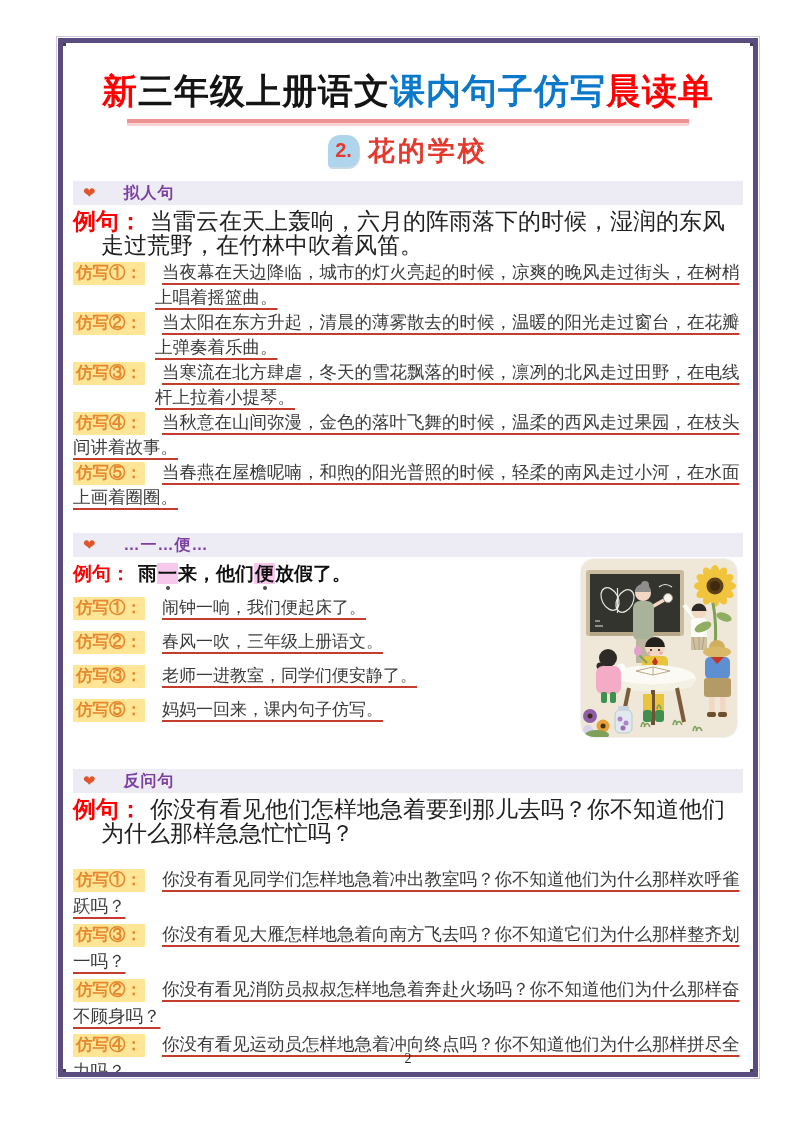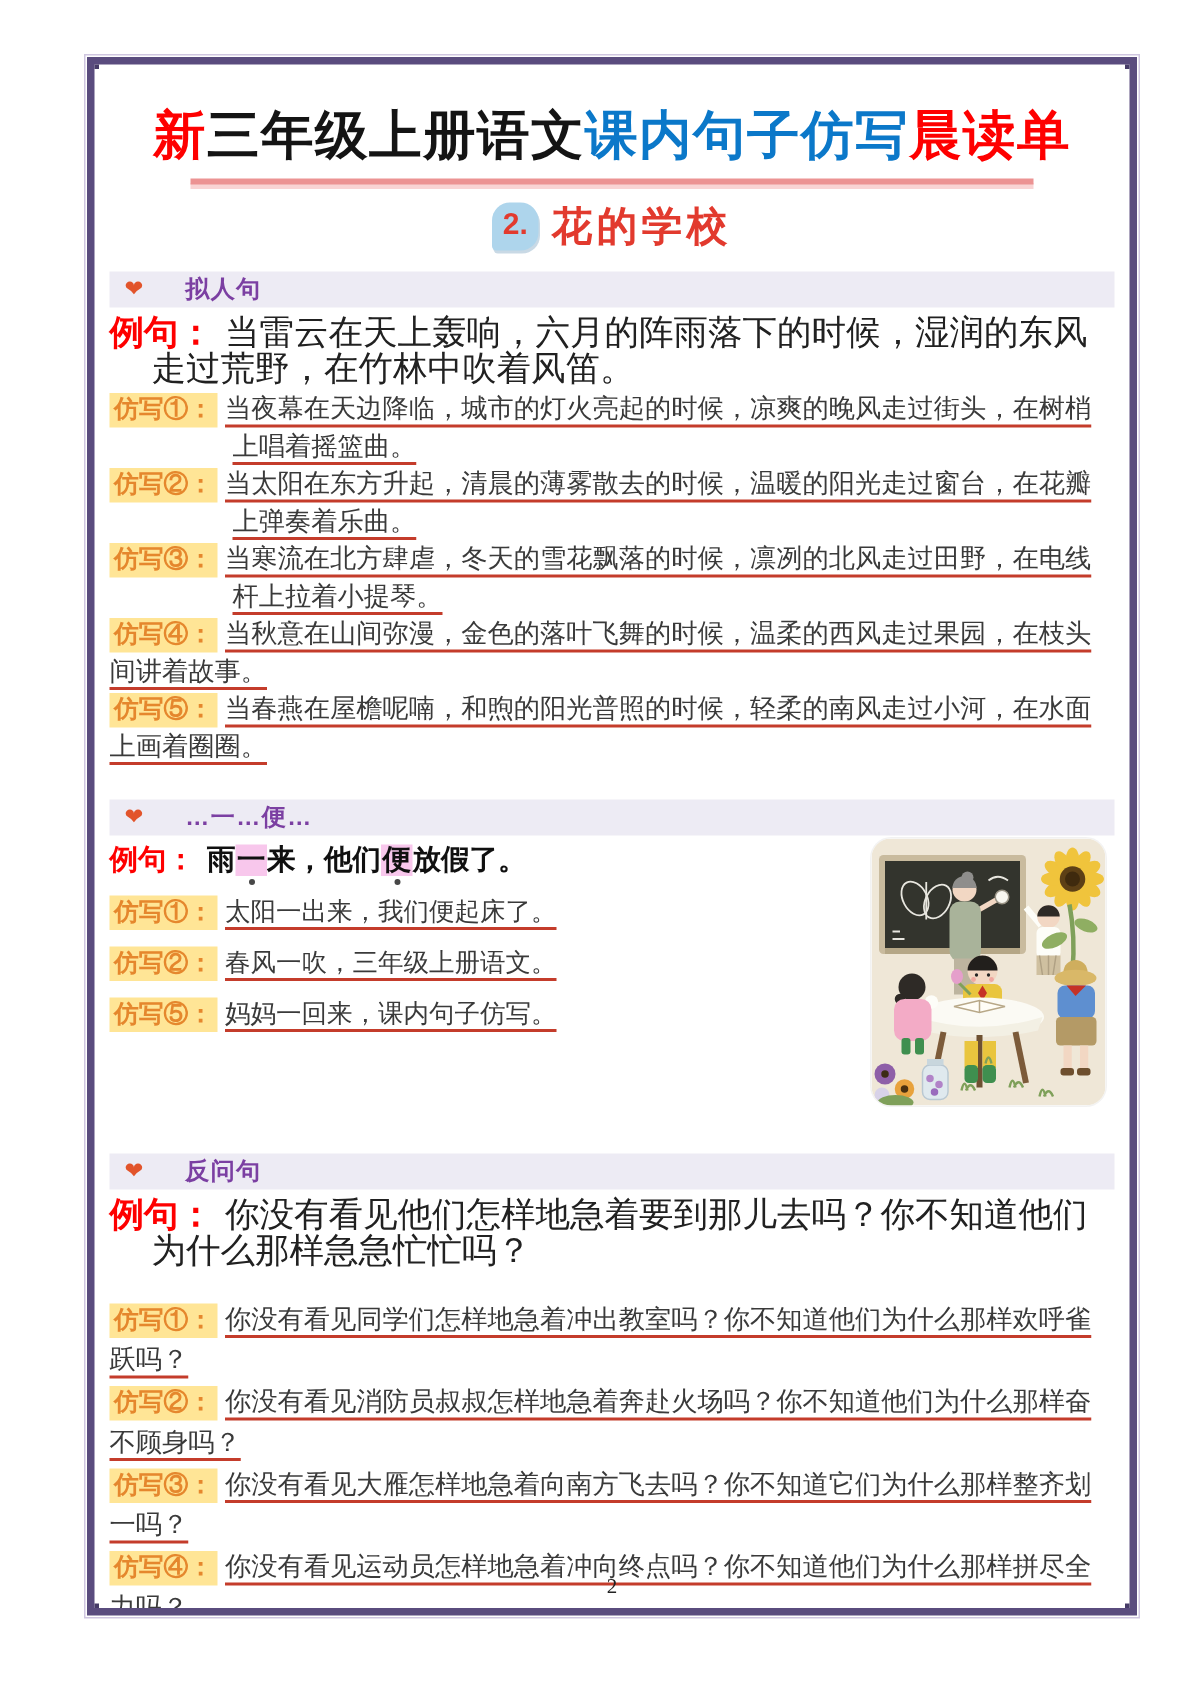--- a/index.html
+++ b/index.html
@@ -30,21 +30,21 @@
   .sec-title{color:#7b3fa2;font-weight:bold;font-size:16px;letter-spacing:1px;
              font-family:"Liberation Sans",sans-serif;}
 
   .ex{font-size:23px;line-height:24px;color:#212121;margin:3px 0 2px;
       padding-left:28px;text-indent:-28px;}
   .ex-label{color:#fe0000;font-weight:bold;margin-right:8px;}
 
   .fx{font-size:17.5px;line-height:24px;margin:1px 0;color:#3a3a3a;}
   .fx.hang{padding-left:82px;text-indent:-82px;}
   .fx-label{background:#ffe596;color:#e5872d;font-weight:bold;font-size:16.5px;
-            padding:1px 3px 3px;margin-right:5px;}
+            padding:1px 3px 3px;margin-right:17px;}
   .ans{text-decoration:underline;text-decoration-color:#c43c2b;
        text-underline-offset:5px;text-decoration-thickness:1.5px;}
 
   .sec1{margin-top:12px;}
   .sec2{margin-top:24px;position:relative;min-height:216px;}
   .sec2 .fx{margin:10px 0;font-size:17px;}
   .s2-ex{font-family:"Liberation Sans",sans-serif;font-weight:bold;font-size:19px;
          color:#101010;margin:4px 0 2px;padding-left:0;text-indent:0;}
   .em{background:#f8c7ec;position:relative;padding:0 1px;}
   .em::after{content:'';position:absolute;left:50%;bottom:-6px;width:4px;height:4px;
@@ -89,22 +89,23 @@
       <p class="fx"><span class="fx-label">仿写④：</span><span class="ans">当秋意在山间弥漫，金色的落叶飞舞的时候，温柔的西风走过果园，在枝头间讲着故事。</span></p>
       <p class="fx"><span class="fx-label">仿写⑤：</span><span class="ans">当春燕在屋檐呢喃，和煦的阳光普照的时候，轻柔的南风走过小河，在水面上画着圈圈。</span></p>
     </section>
 
     <section class="sec2">
       <div class="sec-header">
         <span class="heart">❤</span>
         <span class="sec-title">…一…便…</span>
       </div>
       <p class="ex s2-ex"><span class="ex-label">例句：</span><span><span>雨</span><span class="em">一</span><span>来，他们</span><span class="em">便</span><span>放假了。</span></span></p>
-      <p class="fx"><span class="fx-label">仿写①：</span><span class="ans">太阳一出来，我们便起床了。</span></p>
+      <p class="fx"><span class="fx-label">仿写①：</span><span class="ans">闹钟一响，我们便起床了。</span></p>
       <p class="fx"><span class="fx-label">仿写②：</span><span class="ans">春风一吹，三年级上册语文。</span></p>
+      <p class="fx"><span class="fx-label">仿写③：</span><span class="ans">老师一进教室，同学们便安静了。</span></p>
       <p class="fx"><span class="fx-label">仿写⑤：</span><span class="ans">妈妈一回来，课内句子仿写。</span></p>
 
       <div class="illus">
         <svg viewBox="0 0 156 178" width="156" height="178" xmlns="http://www.w3.org/2000/svg">
           <rect width="156" height="178" fill="#efe7d7"></rect>
 
           <rect x="5" y="11" width="98" height="66" rx="3" fill="#c9bb9e"></rect>
           <rect x="9" y="15" width="90" height="58" fill="#33342d"></rect>
           <g stroke="#e8e6df" fill="none" stroke-width="1.2">
             <ellipse cx="29" cy="40" rx="8" ry="12" transform="rotate(-28 29 40)"></ellipse>
@@ -217,22 +218,22 @@
     </section>
 
     <section class="sec3">
       <div class="sec-header">
         <span class="heart">❤</span>
         <span class="sec-title">反问句</span>
       </div>
       <p class="ex"><span class="ex-label">例句：</span><span>你没有看见他们怎样地急着要到那儿去吗？你不知道他们为什么那样急急忙忙吗？</span></p>
       <div class="gap14"></div>
       <p class="fx"><span class="fx-label">仿写①：</span><span class="ans">你没有看见同学们怎样地急着冲出教室吗？你不知道他们为什么那样欢呼雀跃吗？</span></p>
+      <p class="fx"><span class="fx-label">仿写③：</span><span class="ans">你没有看见大雁怎样地急着向南方飞去吗？你不知道它们为什么那样整齐划一吗？</span></p>
       <p class="fx"><span class="fx-label">仿写②：</span><span class="ans">你没有看见消防员叔叔怎样地急着奔赴火场吗？你不知道他们为什么那样奋不顾身吗？</span></p>
-      <p class="fx"><span class="fx-label">仿写③：</span><span class="ans">你没有看见大雁怎样地急着向南方飞去吗？你不知道它们为什么那样整齐划一吗？</span></p>
       <p class="fx"><span class="fx-label">仿写④：</span><span class="ans">你没有看见运动员怎样地急着冲向终点吗？你不知道他们为什么那样拼尽全力吗？</span></p>
 
     </section>
 
   </div>
 
   <div class="page-num">2</div>
 </div>
 
 </body></html>

